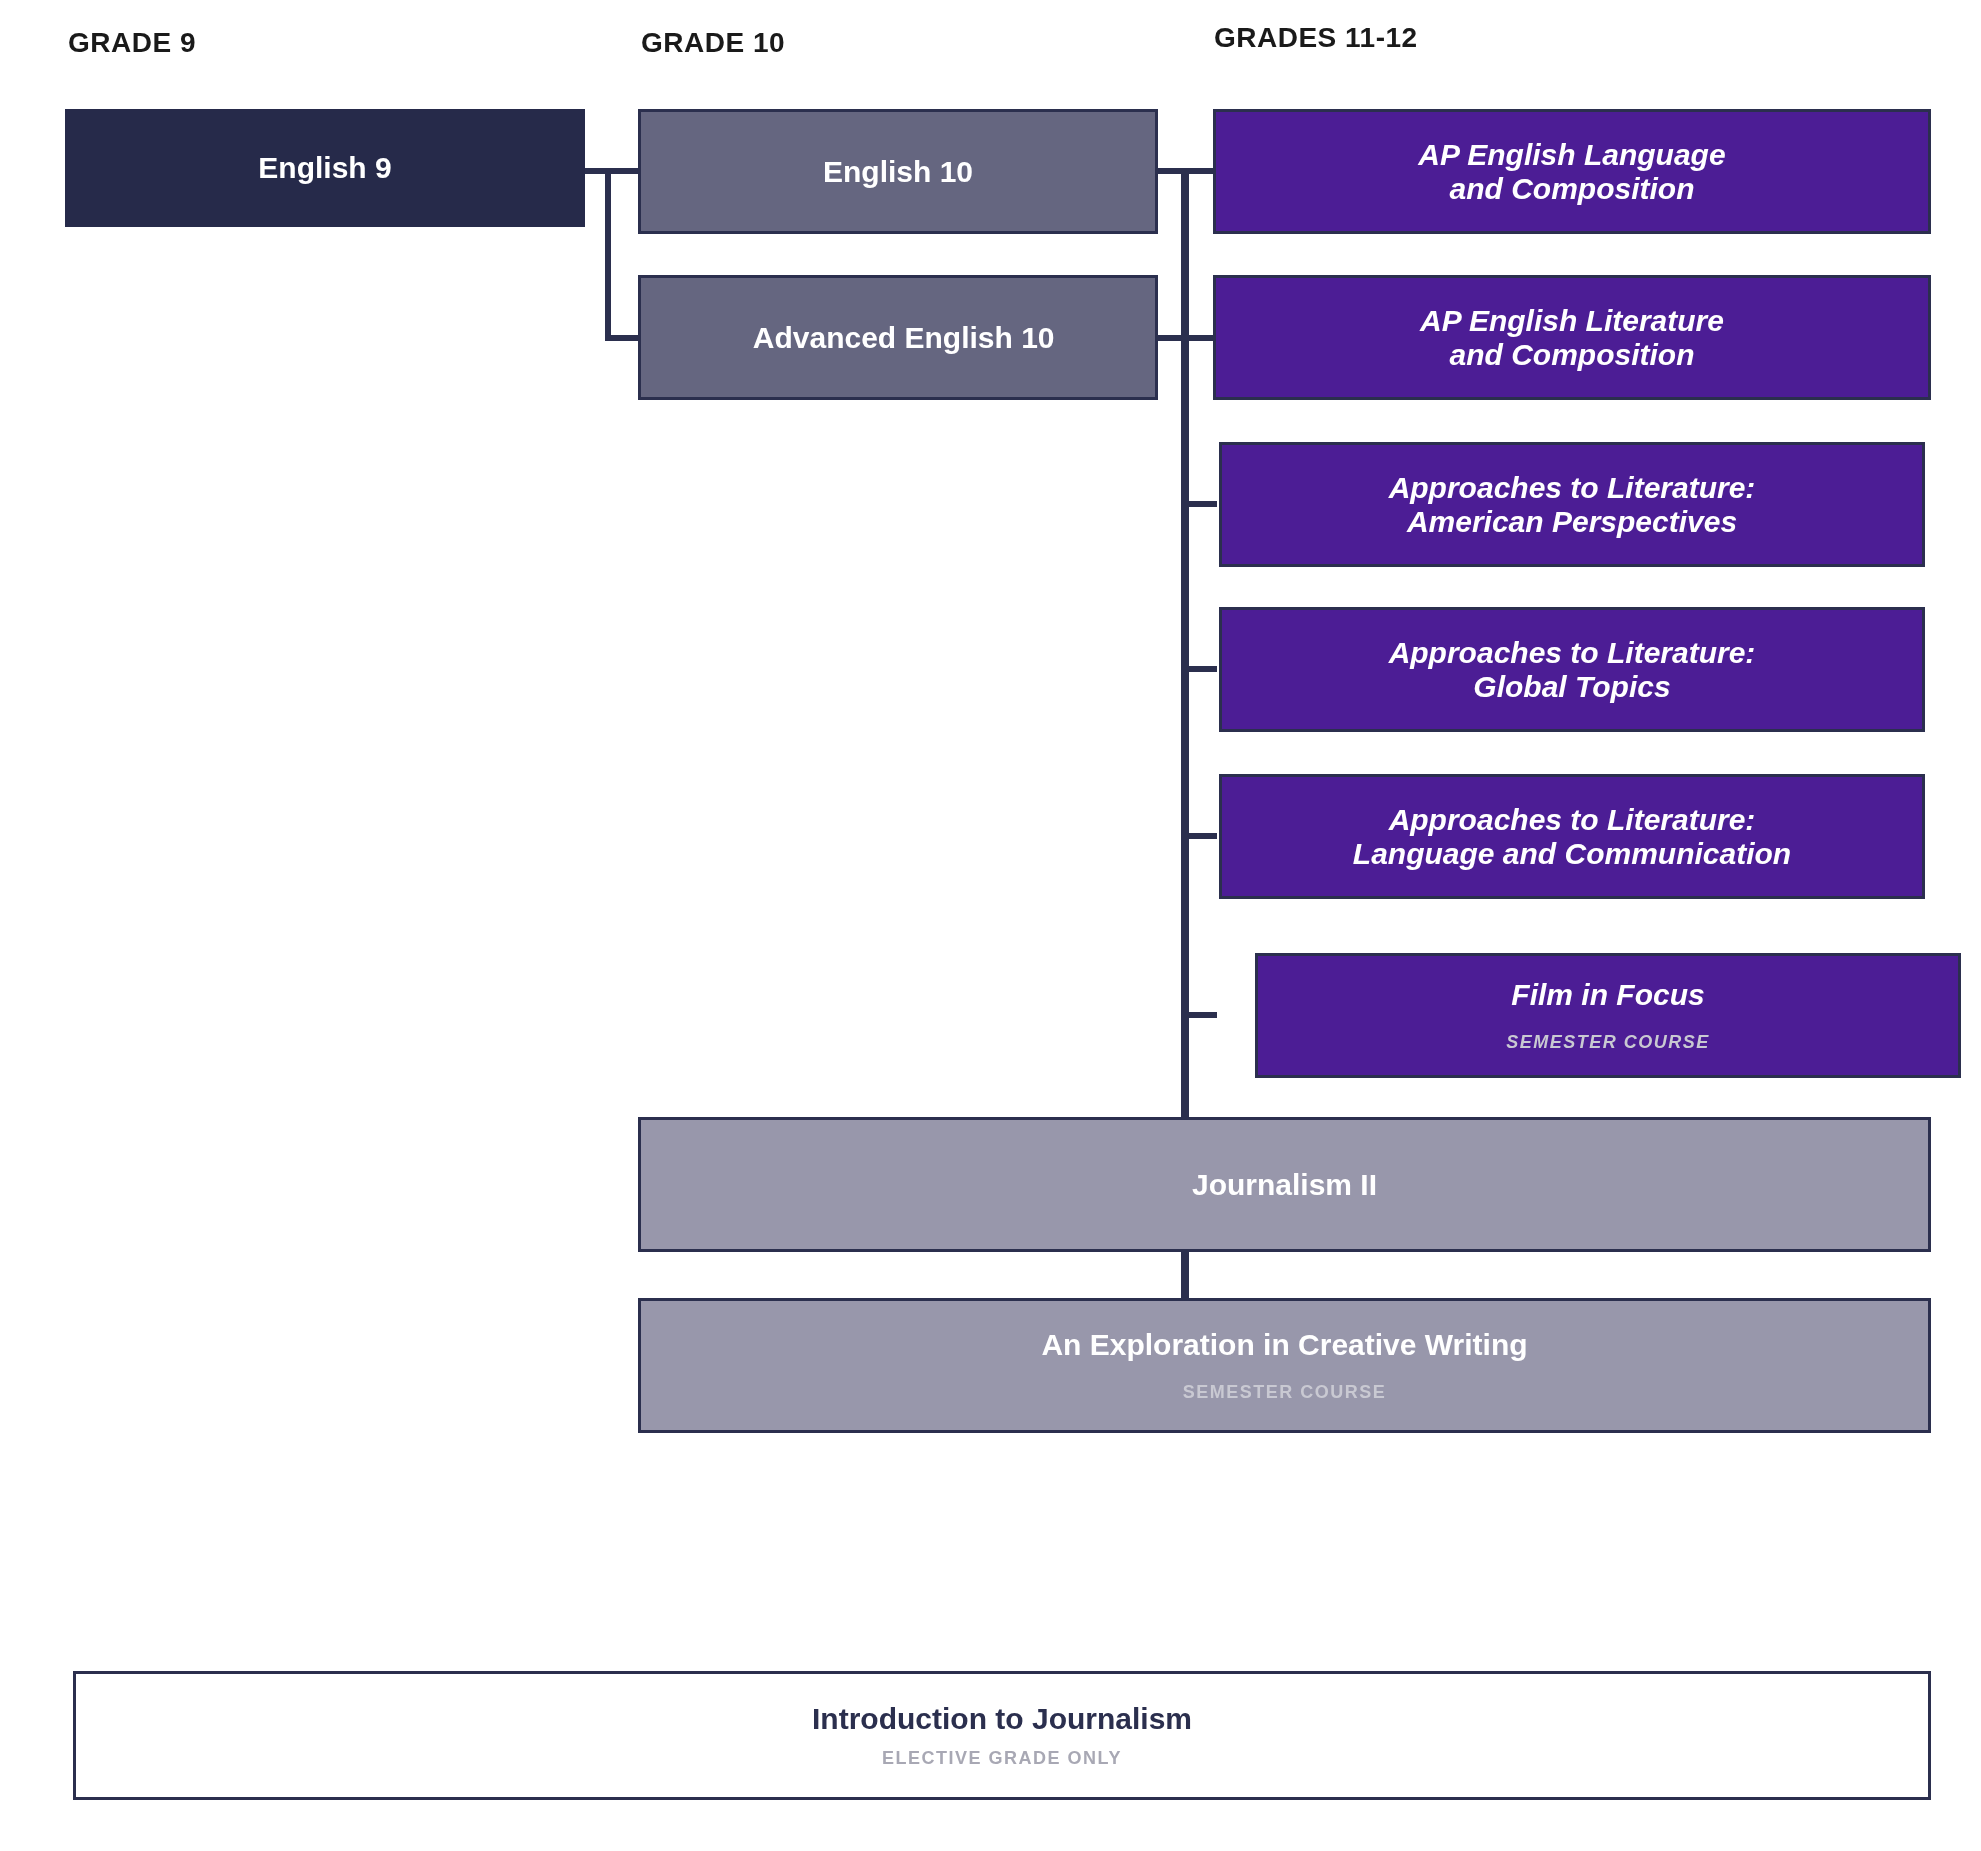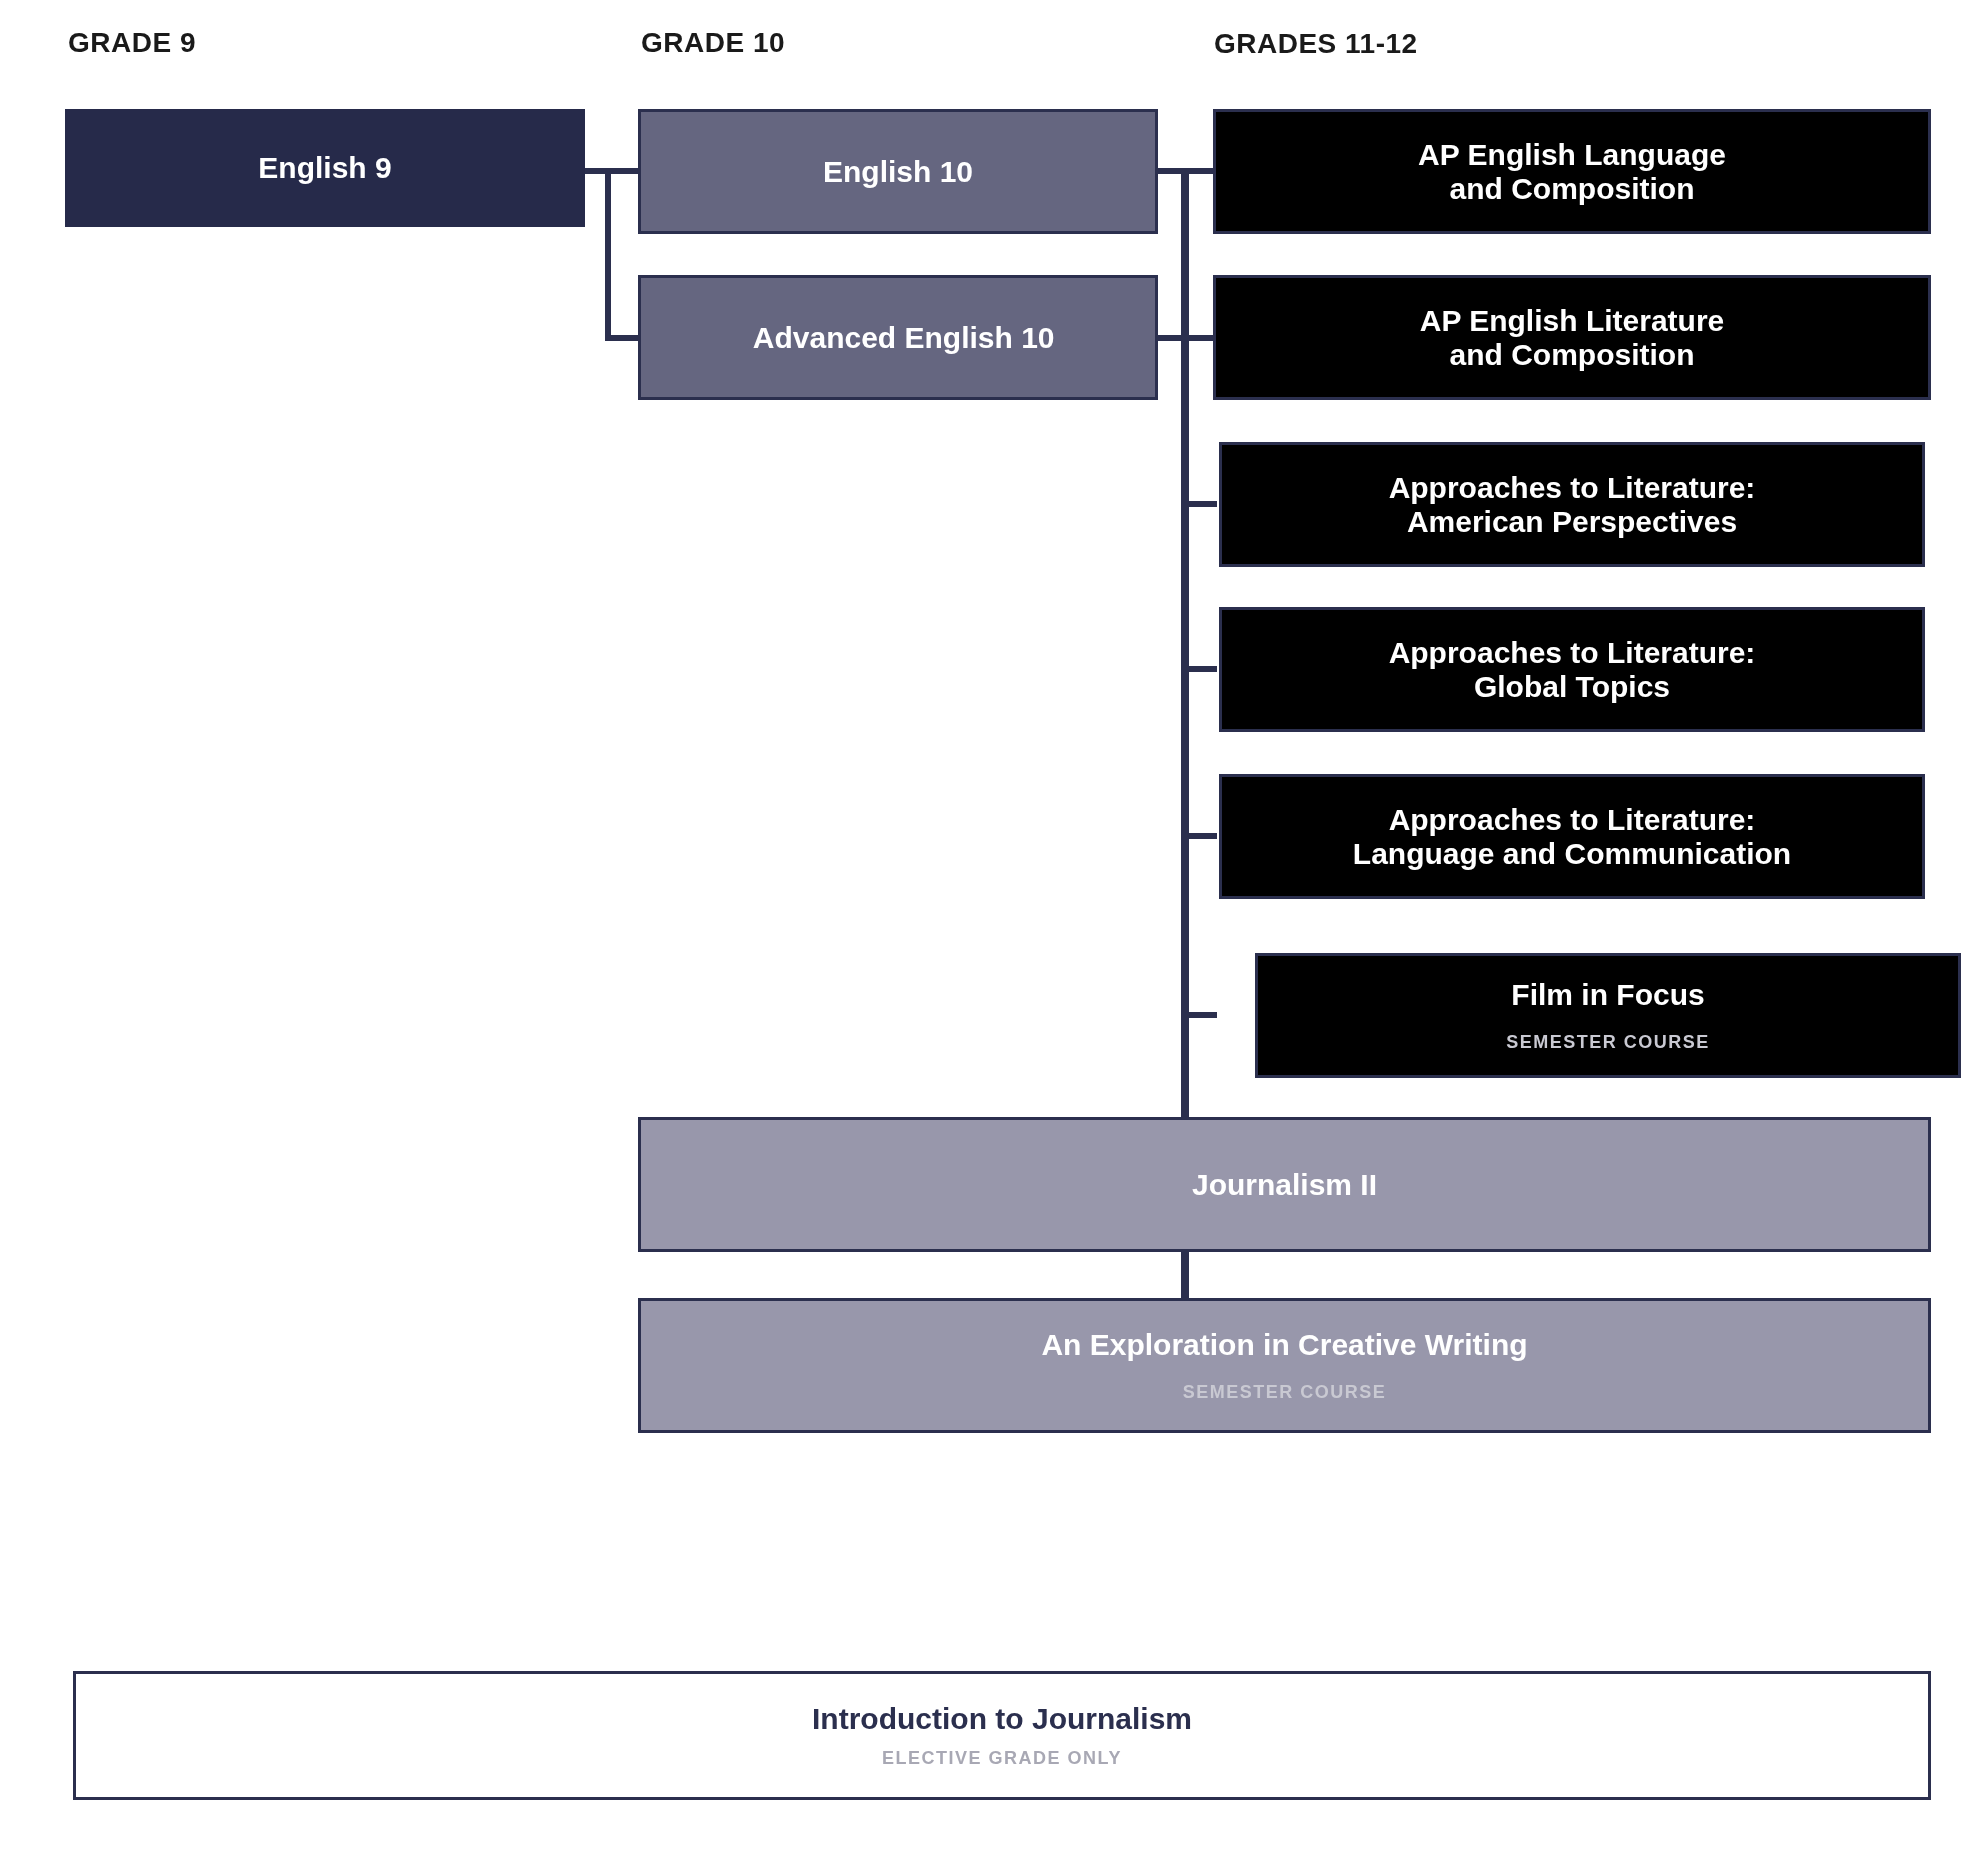--- a/index.html
+++ b/index.html
@@ -57,21 +57,21 @@
     letter-spacing: 1.5px;
     margin-top: 12.7px;
   }
 
   
   .box.root {
     background: #262a4a;
     border-color: #262a4a;
   }
   .box.tier2 { background: #656680; }
-  .box.tier3 { background: #000000; }
+  .box.tier3 { background: #4c1d95; font-style: italic; }
   .box.tier4 { background: #9897ab; }
 
   .box.elective {
     background: #ffffff;
     border: 3.6px solid #2b2f4e;
   }
   .box.elective .title {
     color: #2b2f4e;
     font-size: 30px;
   }
@@ -85,21 +85,21 @@
     background: #2b2f4e;
   }
 </style>
 </head>
 <body>
 
 <div id="stage">
 
   <div class="col-header" style="left:68px; top:27px;">GRADE 9</div>
   <div class="col-header" style="left:641px; top:27px;">GRADE 10</div>
-  <div class="col-header" style="left:1214px; top:28px;">GRADES 11-12</div>
+  <div class="col-header" style="left:1214px; top:22px;">GRADES 11-12</div>
 
   <div class="conn" style="left:584px; top:168px; width:56px; height:6.4px;"></div>
 
   <div class="conn" style="left:605px; top:168px; width:6.4px; height:173px;"></div>
 
   <div class="conn" style="left:605px; top:335px; width:36px; height:6.4px;"></div>
 
   <div class="conn" style="left:1156px; top:168px; width:56px; height:6.4px;"></div>
   <div class="conn" style="left:1156px; top:335px; width:31px; height:6.4px;"></div>
 

